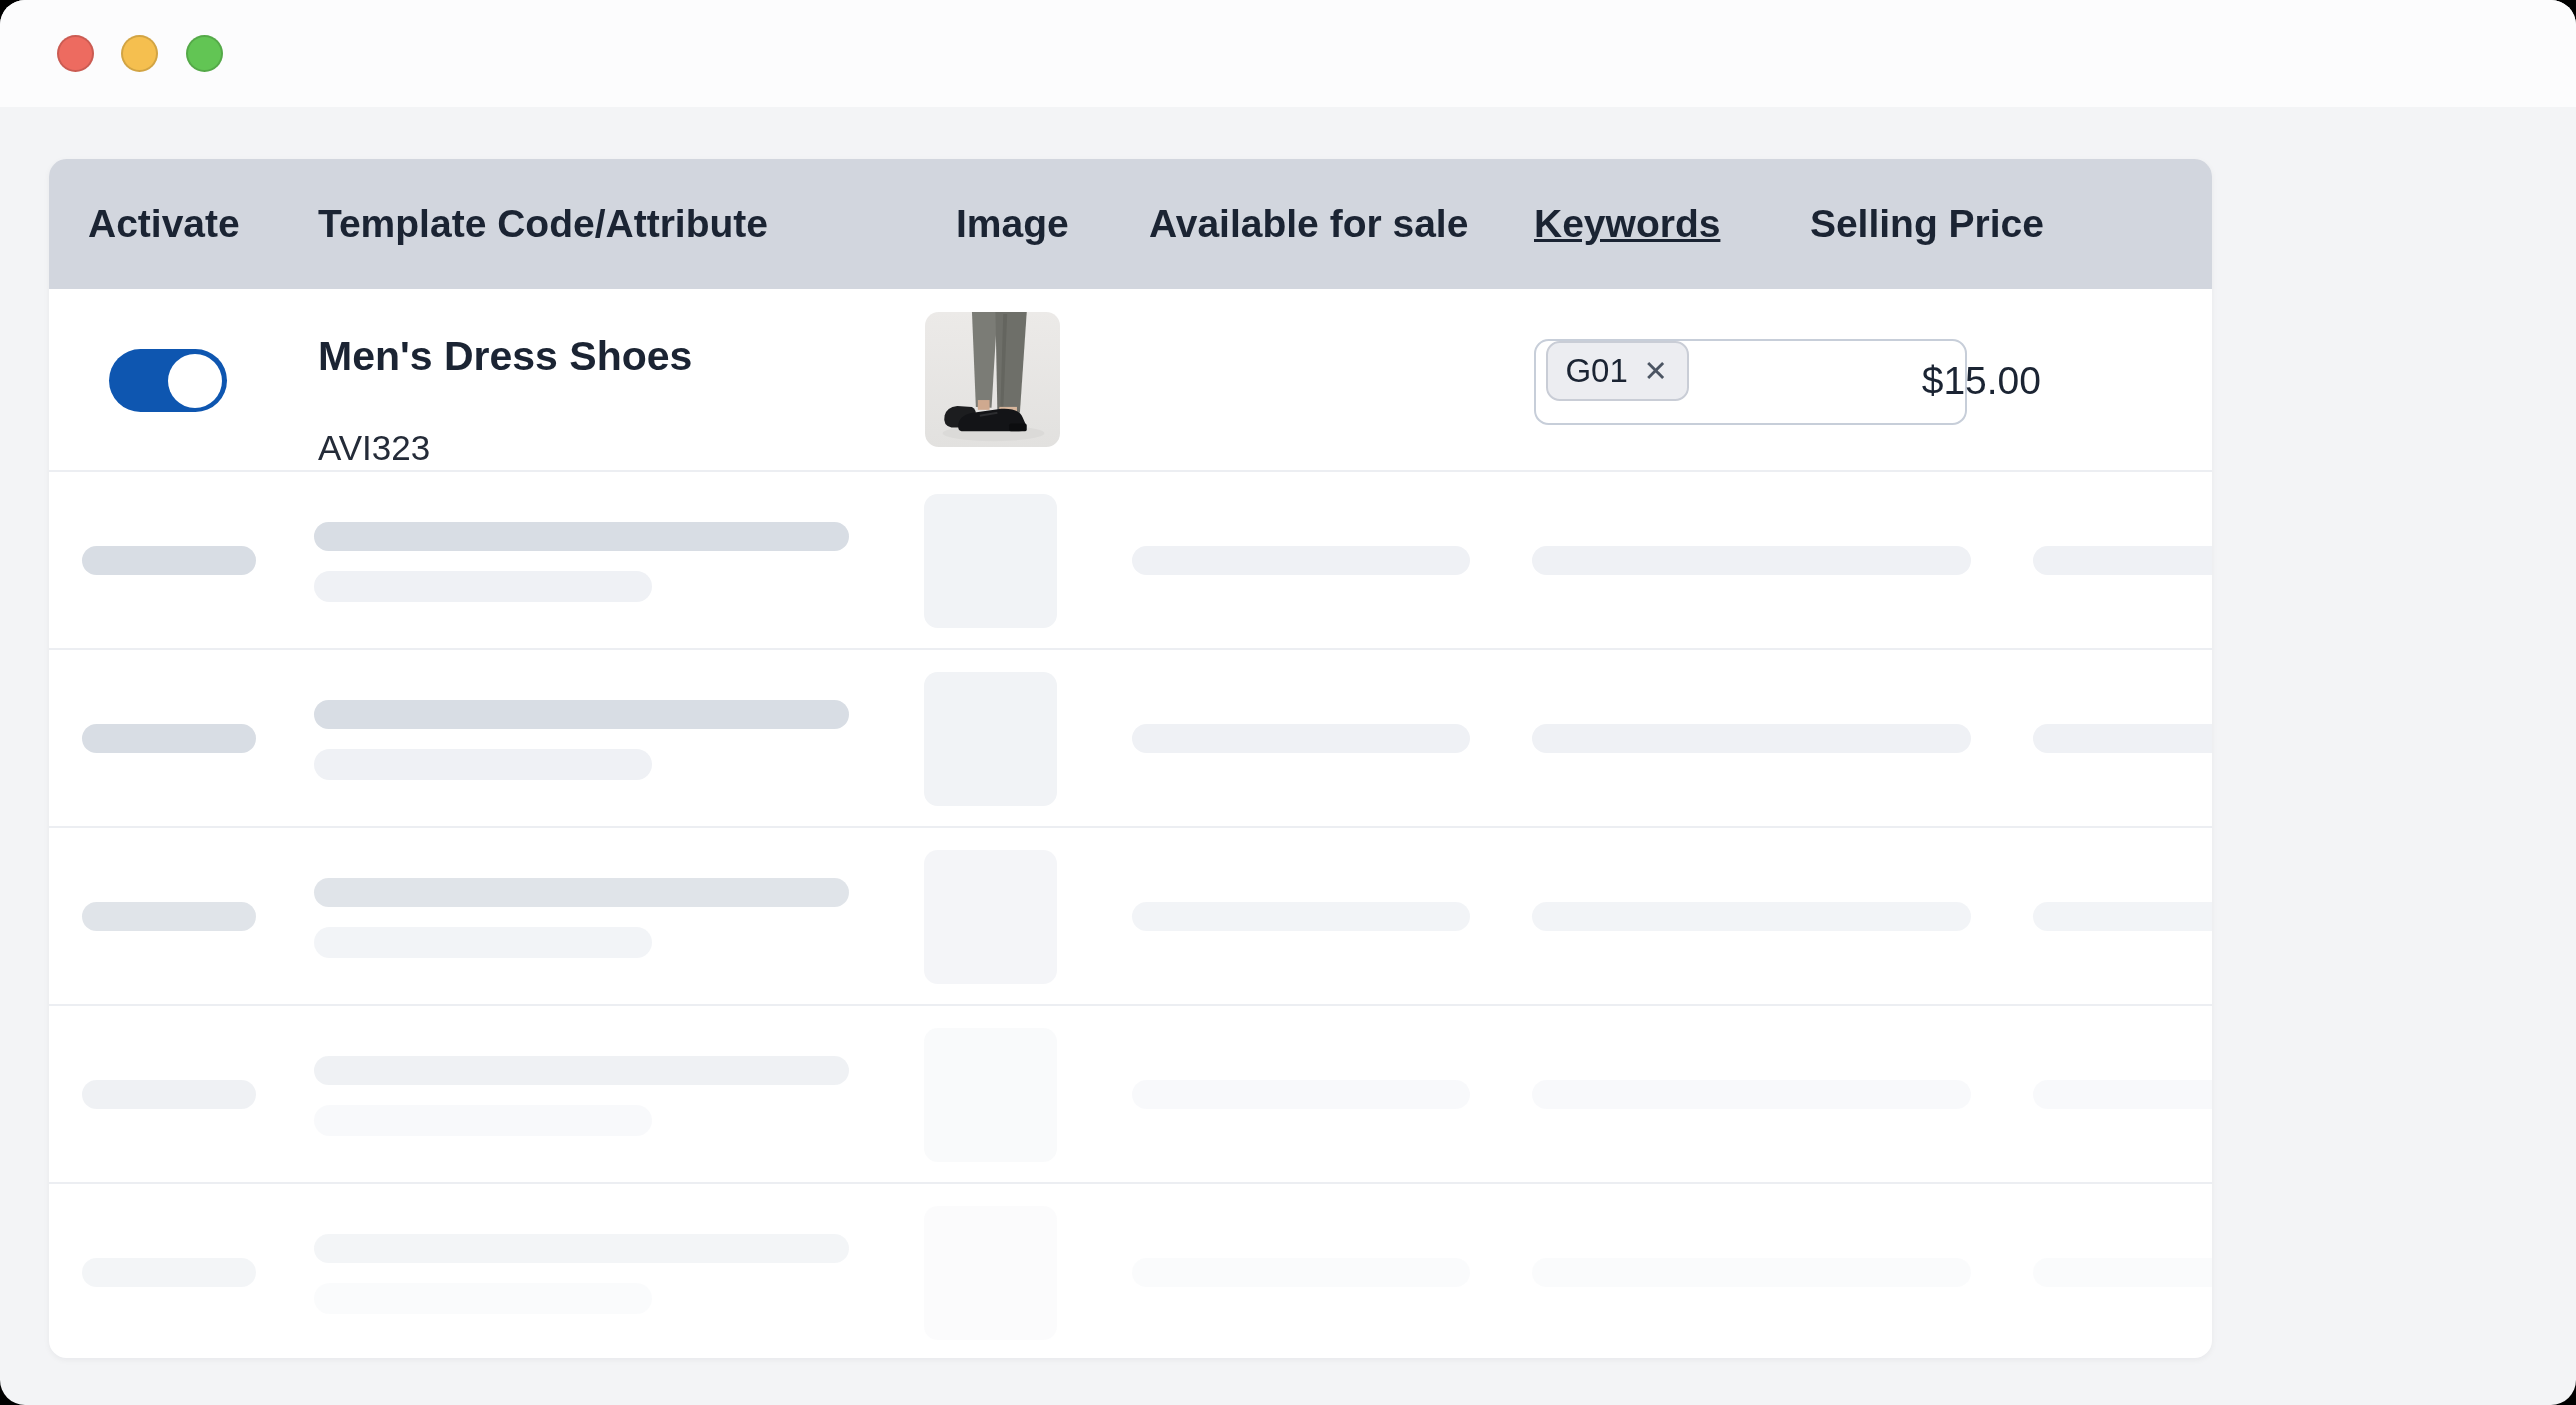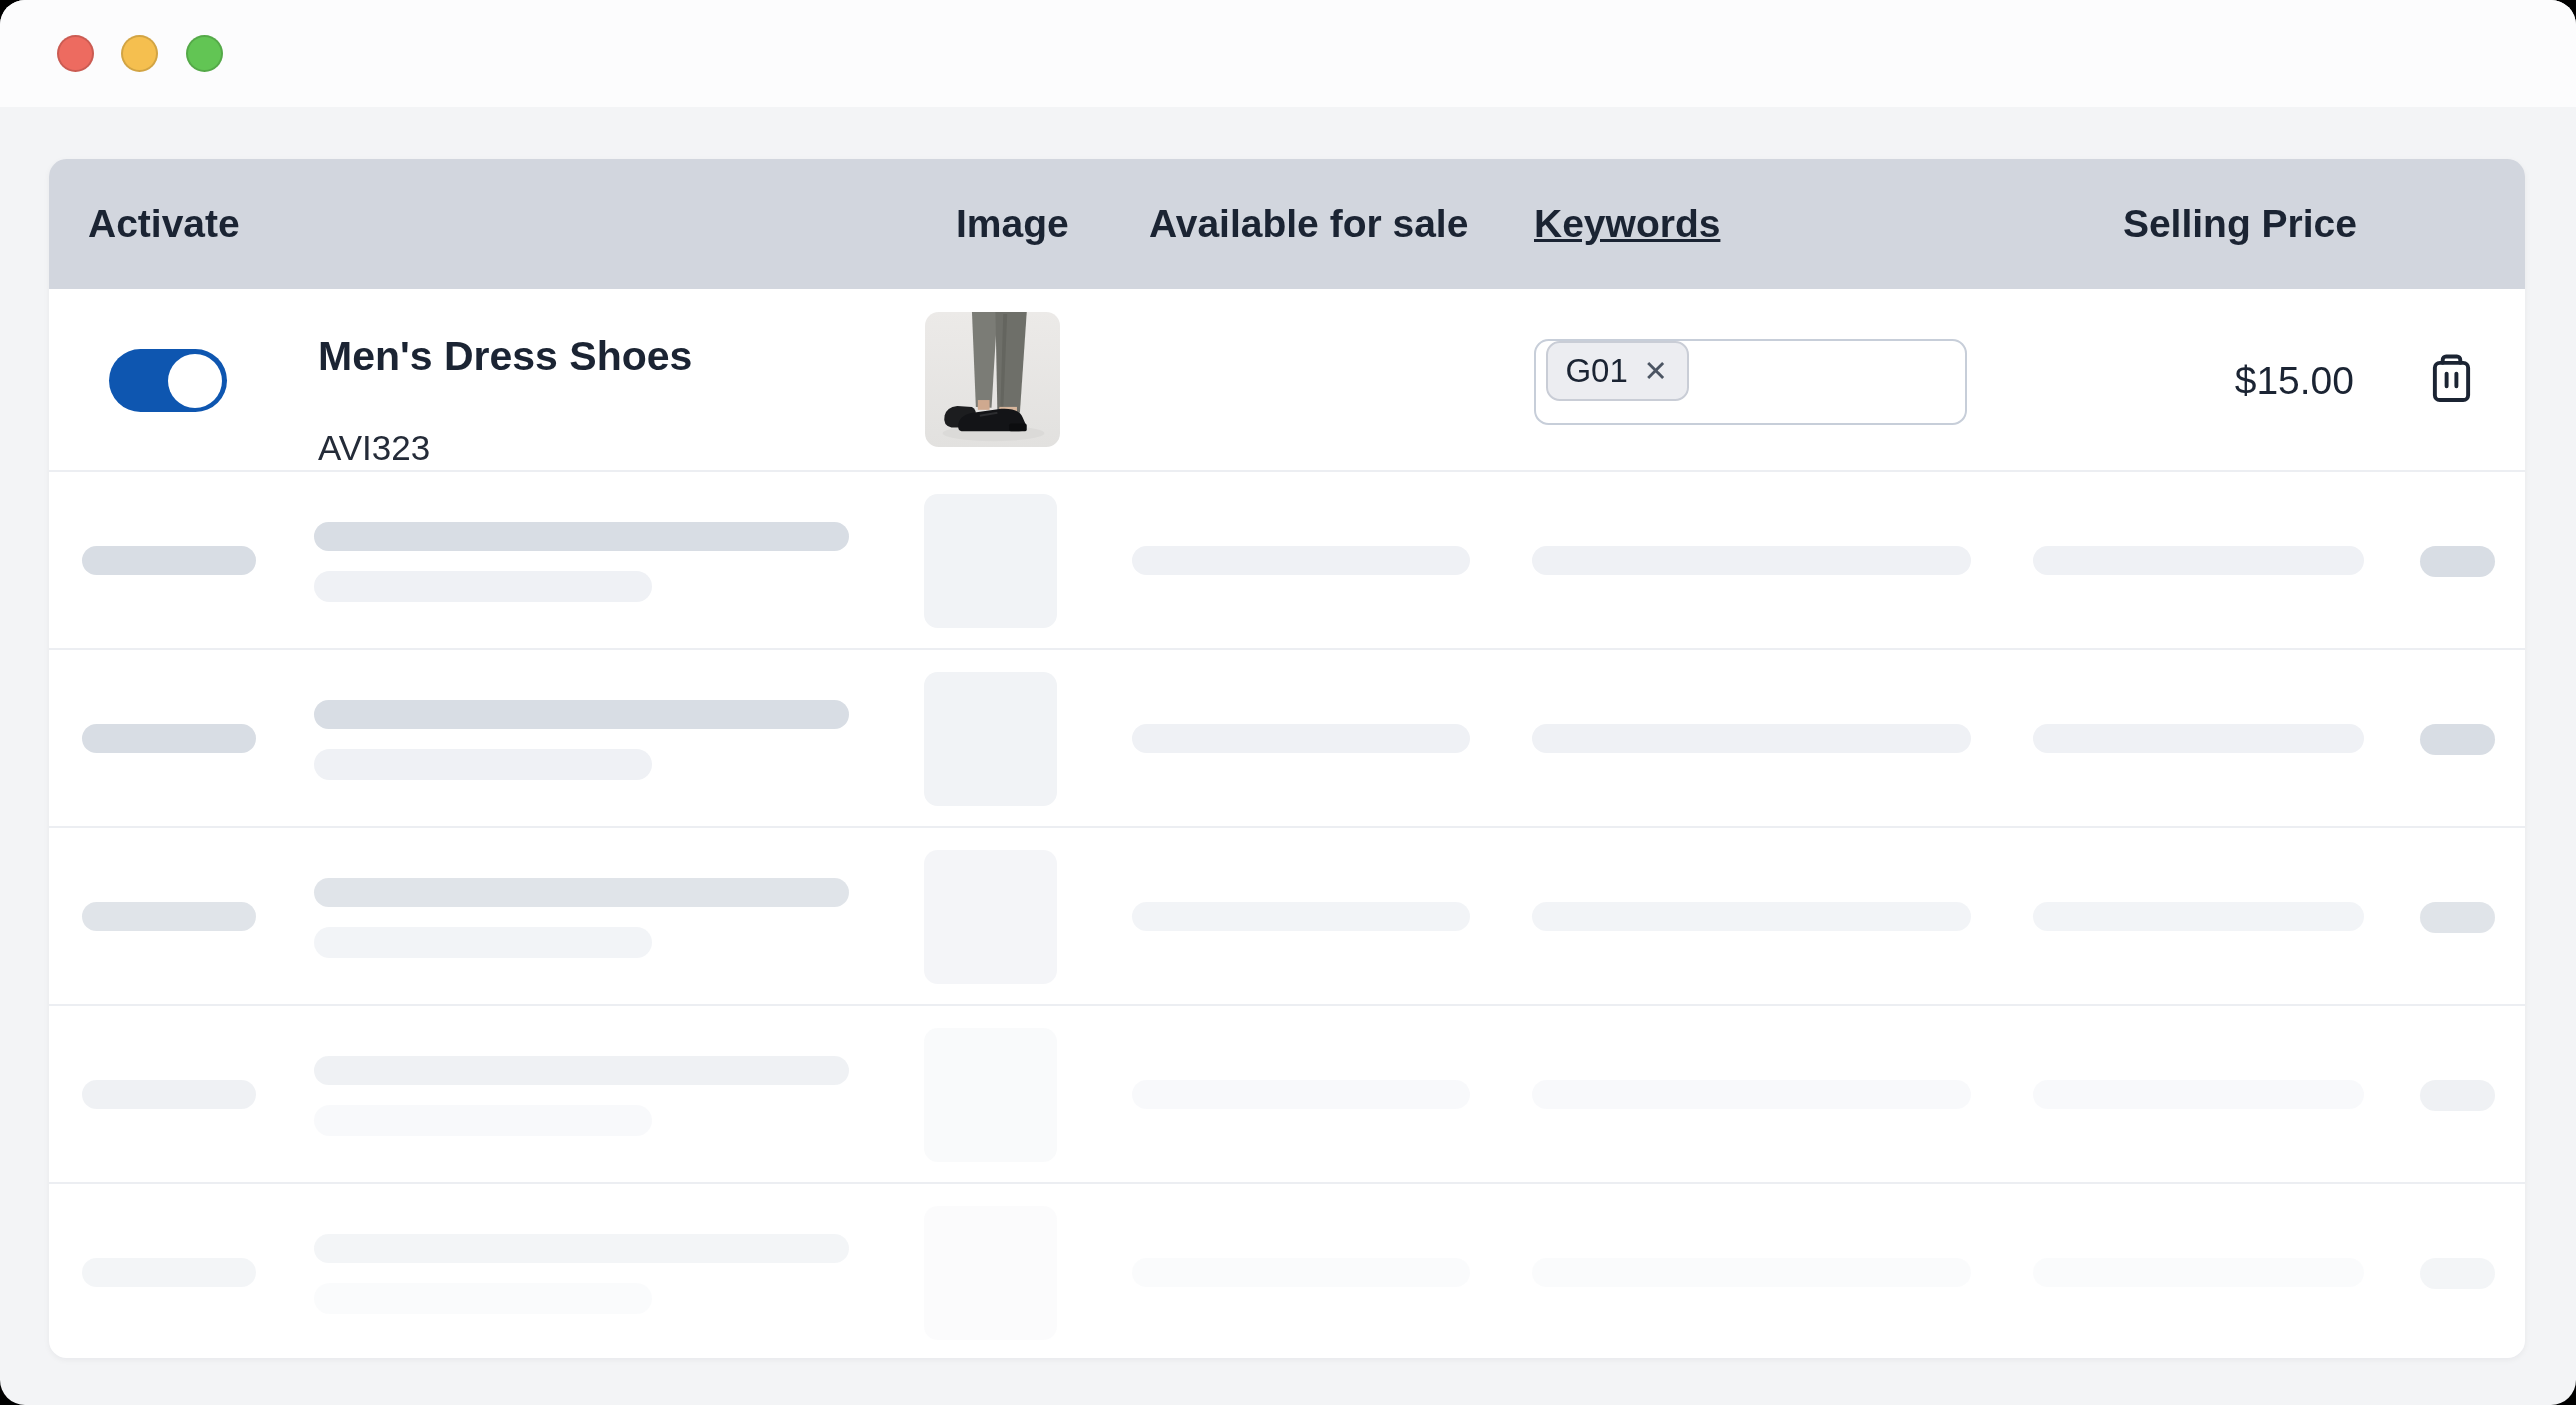--- a/index.html
+++ b/index.html
@@ -14,21 +14,21 @@
     position:absolute; top:0; left:0; right:0; height:107px;
     background:var(--titlebar-bg);
   }
   .traffic { position:absolute; top:35px; width:37px; height:37px; border-radius:50%;
     border:2px solid rgba(0,0,0,.14); }
   .light-close   { left:57px;  background:var(--light-red); }
   .light-min     { left:121px; background:var(--light-yellow); }
   .light-zoom    { left:186px; background:var(--light-green); }
 
   .card {
-    position:absolute; left:49px; top:159px; width:2476px; height:1199px;
+    position:absolute; left:49px; top:159px; width:2163px; height:1199px;
     background:var(--card-bg); border-radius:17.6px; overflow:hidden;
     box-shadow:0 2px 5.9px rgba(16,24,40,.05);
   }
 
   
   .thead { position:relative; height:130px; background:var(--header-bg);
     font-size:39px; font-weight:bold; color:var(--text); }
   .thead span { position:absolute; line-height:130px; white-space:nowrap; }
   .h-activate { left:39px; }
   .h-template { left:269px; }
@@ -88,20 +88,21 @@
   <div class="titlebar">
     <span class="traffic light-close"></span>
     <span class="traffic light-min"></span>
     <span class="traffic light-zoom"></span>
   </div>
 
   <div class="card">
 
     <div class="thead">
       <span class="h-activate">Activate</span>
+      <span class="h-template">Template Code/Attribute</span>
       <span class="h-image">Image</span>
       <span class="h-available">Available for sale</span>
       <span class="h-keywords">Keywords</span>
       <span class="h-selling">Selling Price</span>
     </div>
 
     <div class="prow">
       <div class="toggle" role="switch" aria-checked="true">
         <span class="knob"></span>
       </div>

